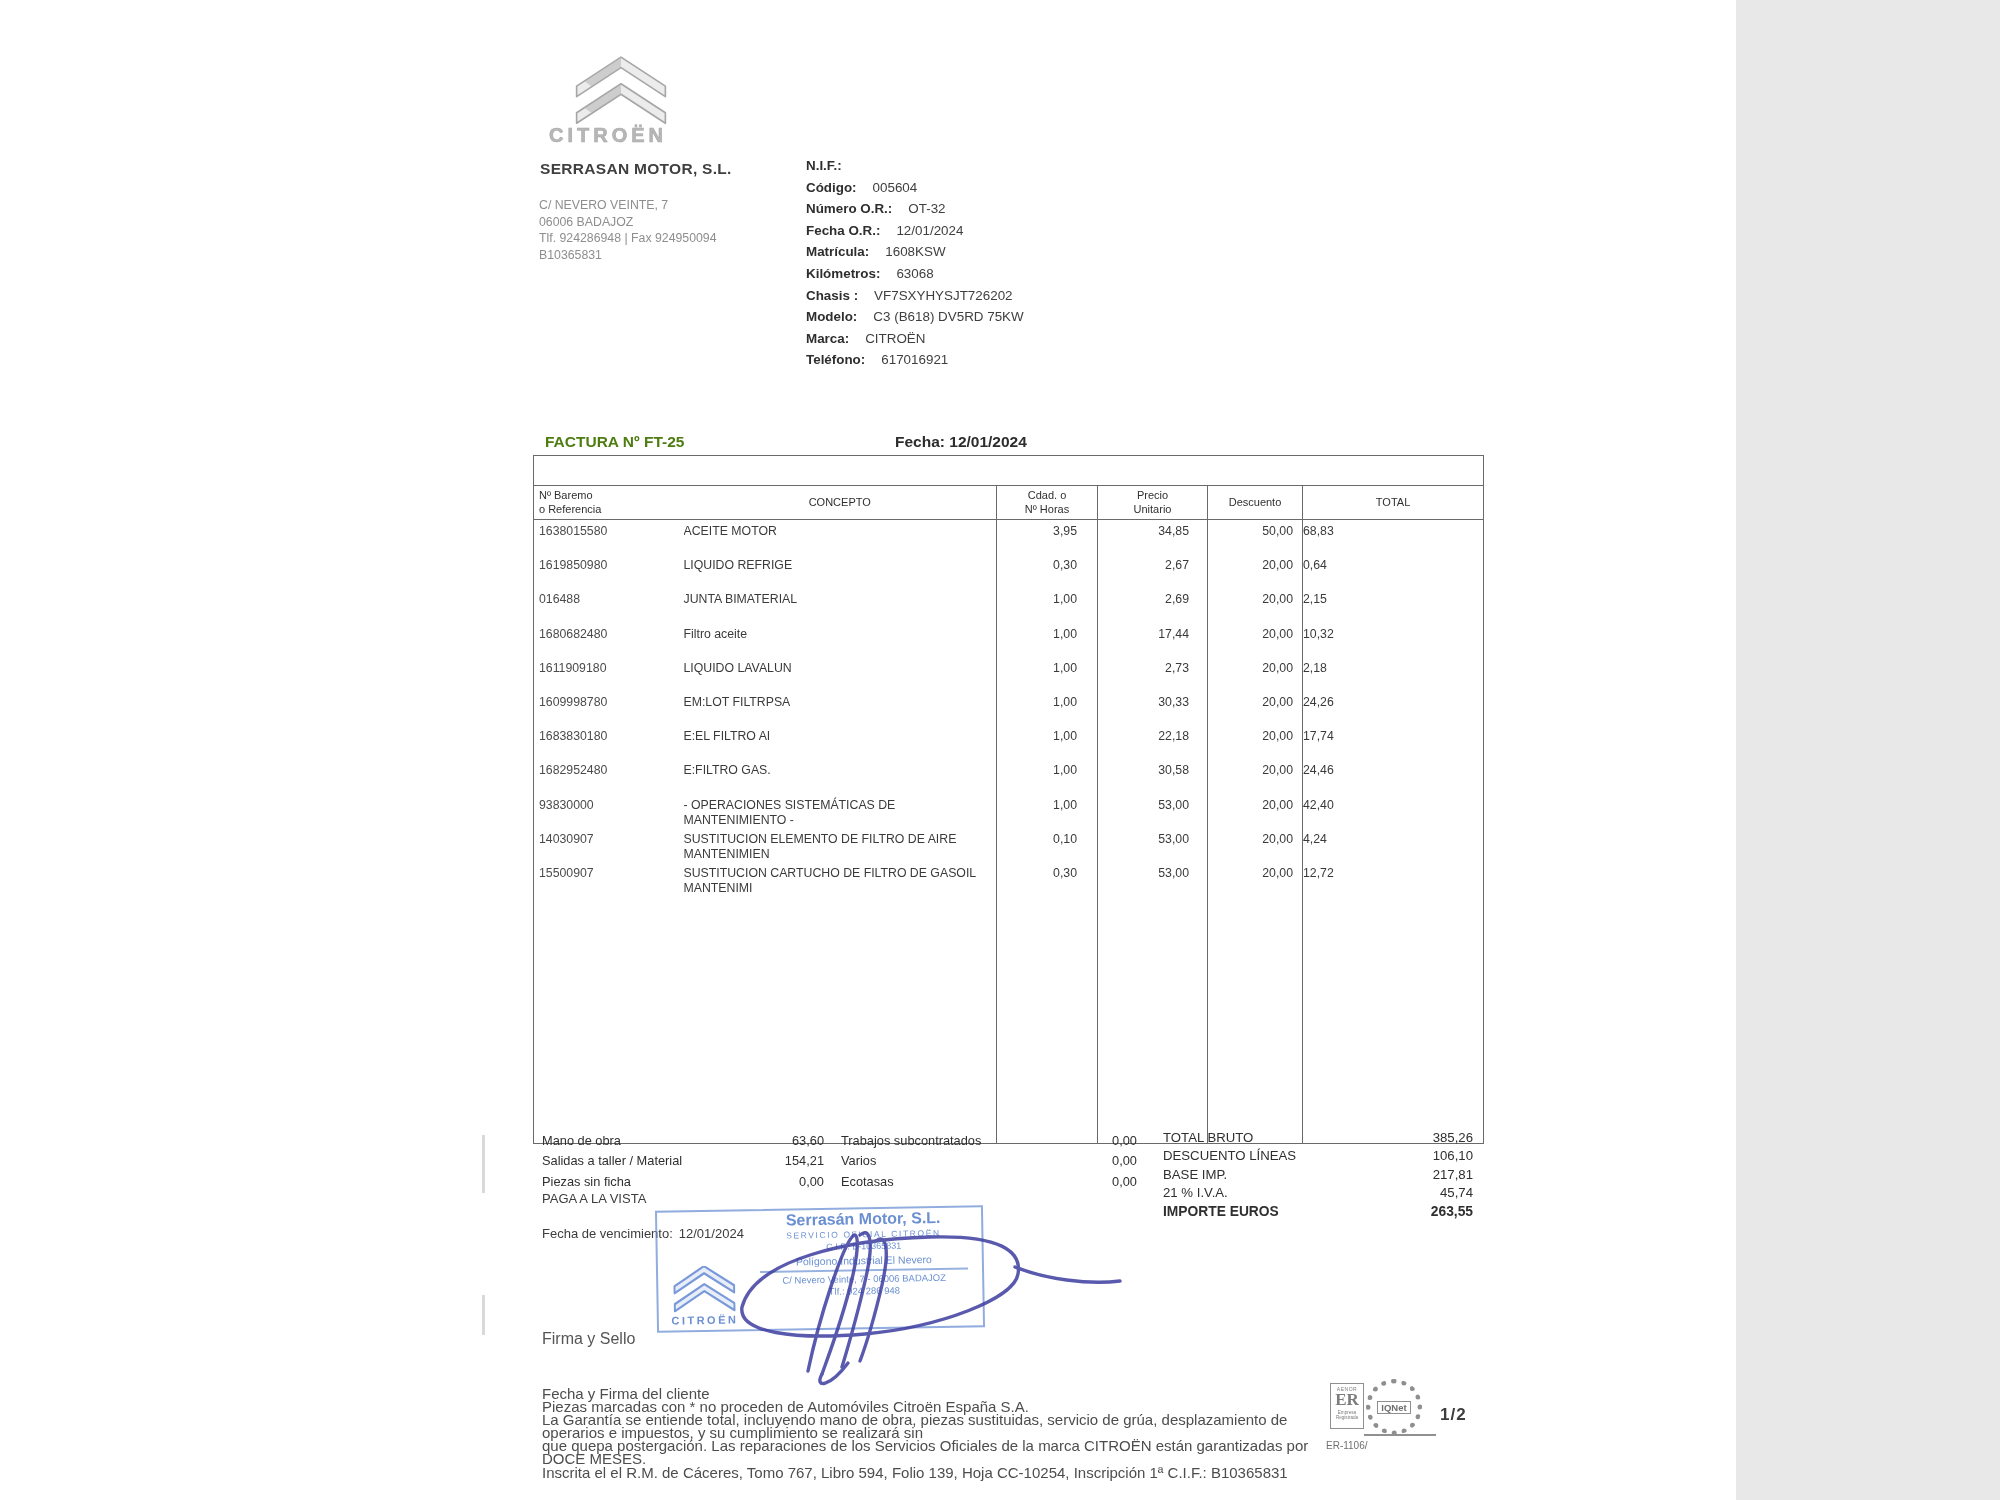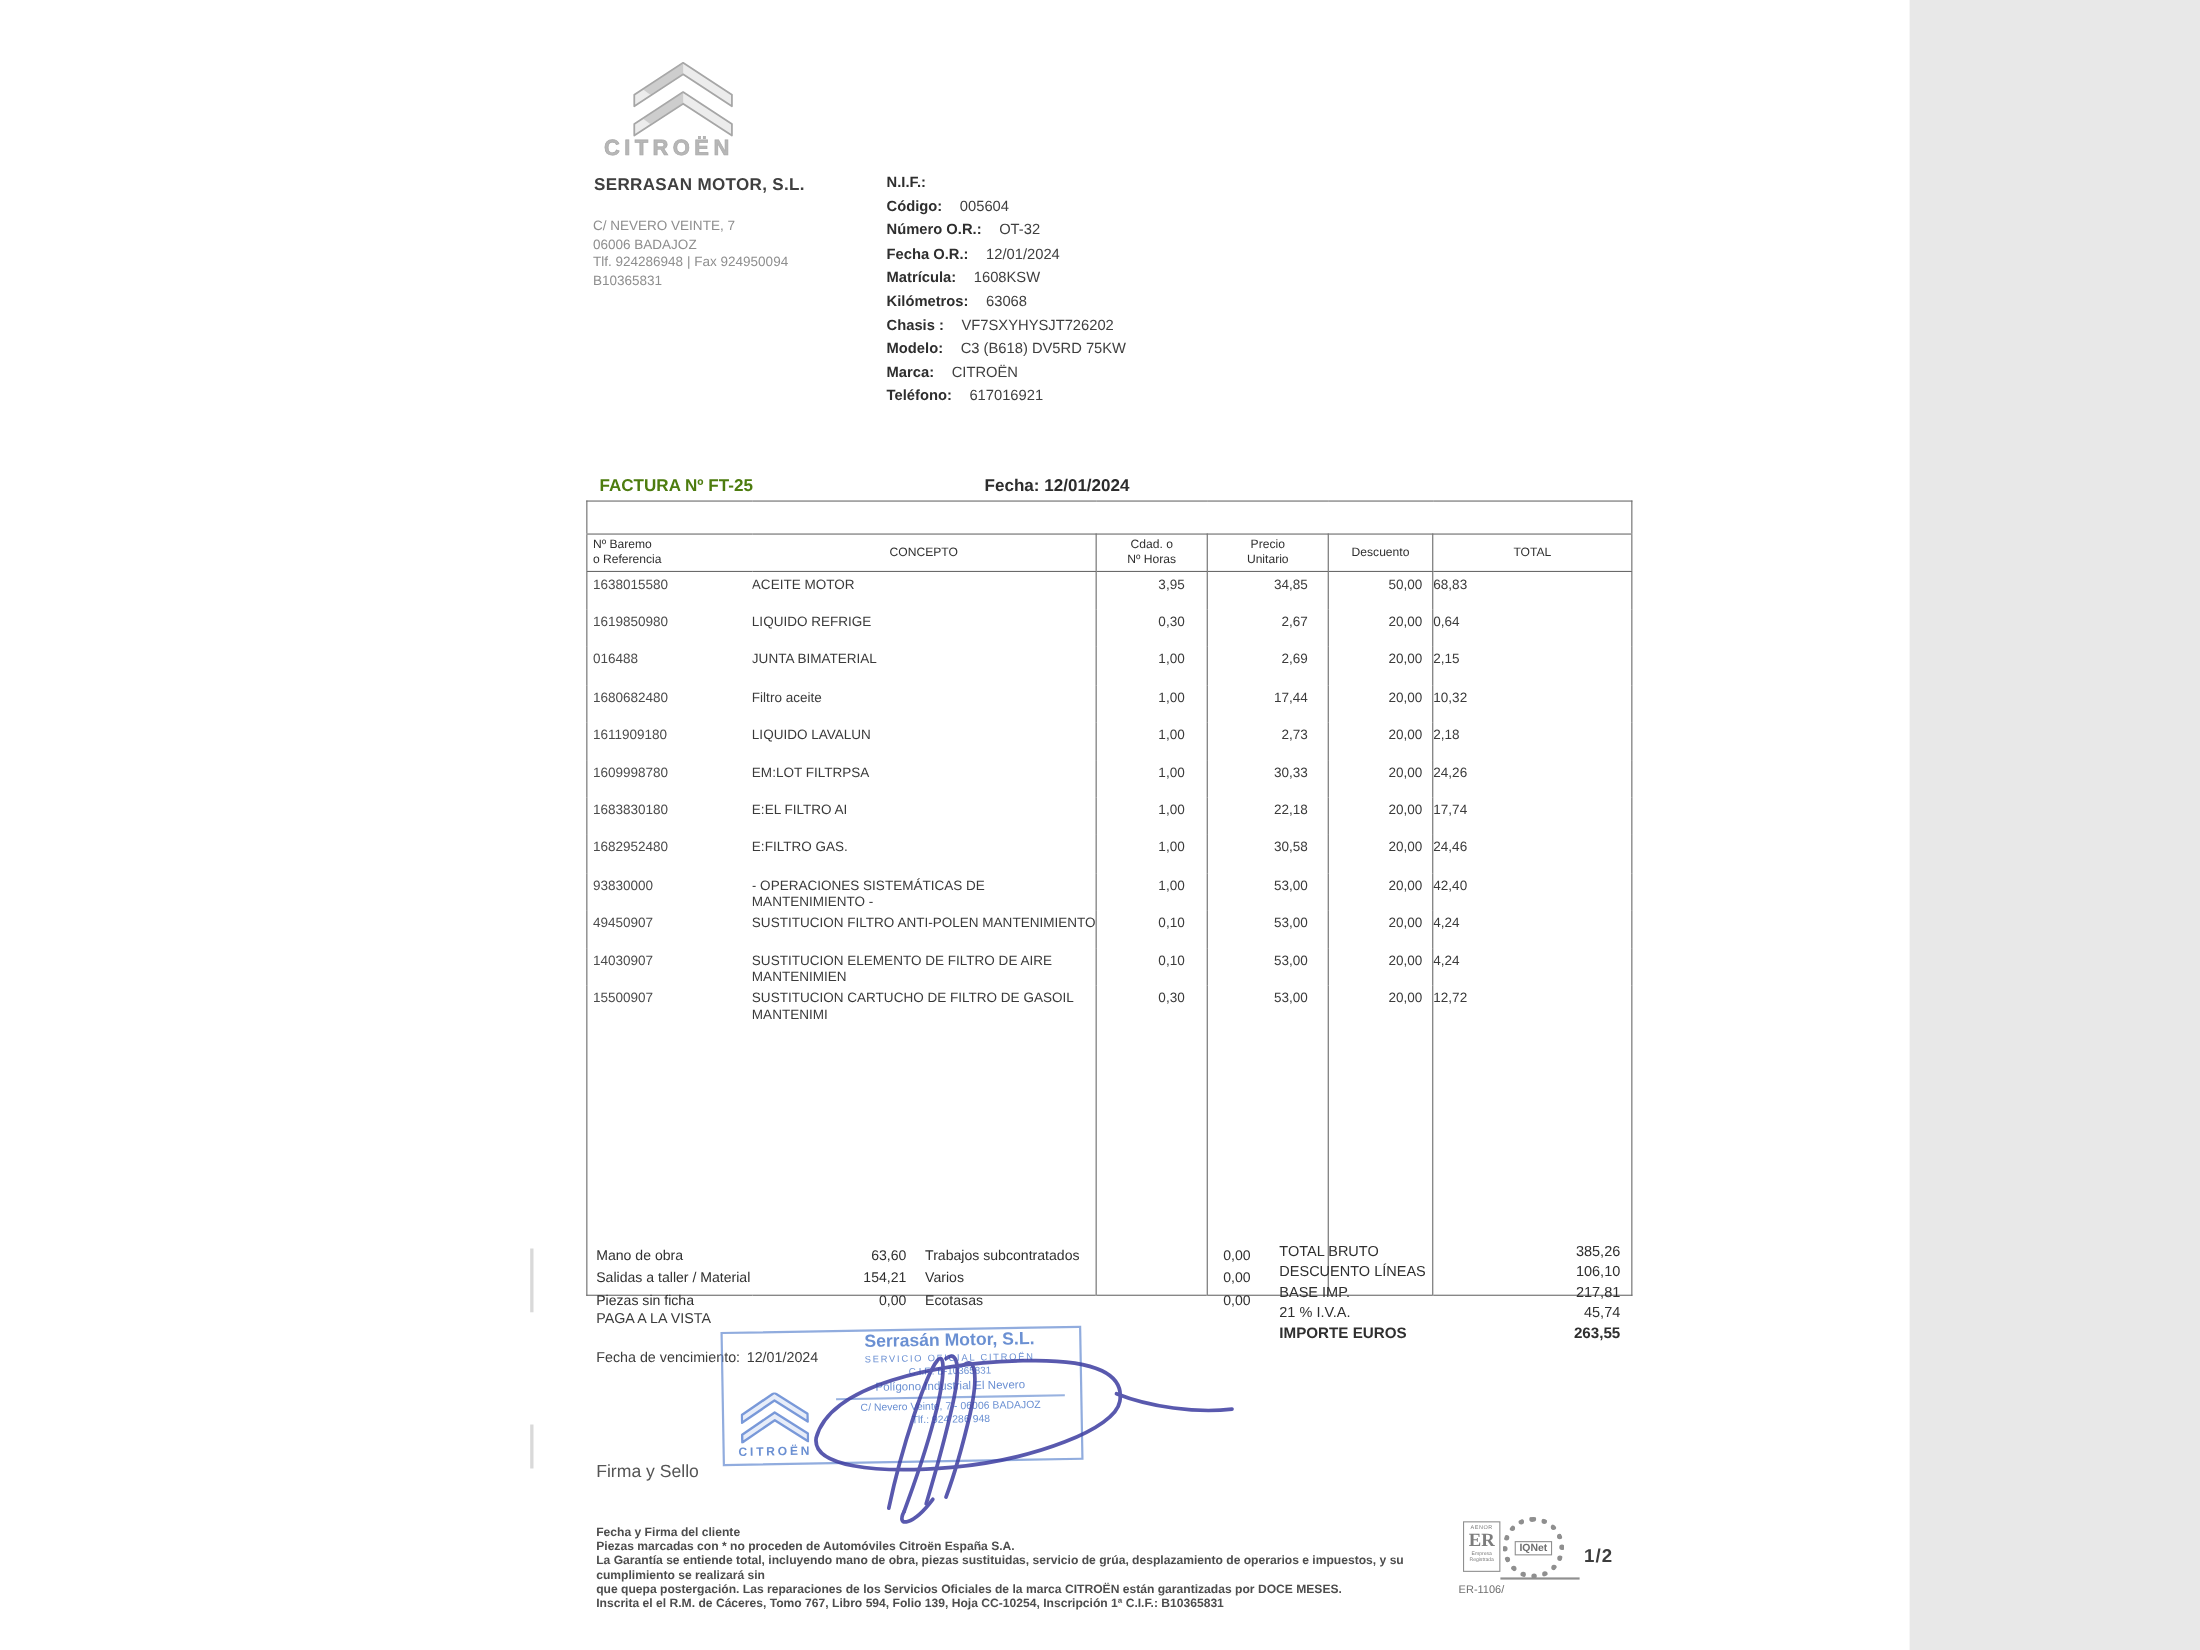--- a/index.html
+++ b/index.html
@@ -61,21 +61,21 @@
   .stamp-right { flex:1; text-align:center; padding-top:1px; padding-right:4px; }
   .s1 { font-size:16px; font-weight:600; }
   .s2 { font-size:8.5px; letter-spacing:1.6px; margin-top:1px; }
   .s3 { font-size:9px; margin-top:2px; }
   .s4 { font-size:10.5px; margin-top:3px; }
   .sline { height:1.5px; background:rgba(95,135,207,0.7); margin:3px 10px 2px 10px; }
   .s5, .s6 { font-size:9.5px; margin-top:1px; }
   #signature { position:absolute; left:700px; top:1215px; pointer-events:none; }
   #firma-sello { position:absolute; left:542px; top:1330px; font-size:16px; color:#555; }
   
-  #footer-notes { position:absolute; left:542px; top:1387px; width:790px; font-size:11px; line-height:13.1px; color:#4d4d4d;font-weight:bold; }
+  #footer-notes { position:absolute; left:542px; top:1387px; width:790px; font-size:15px; line-height:13.1px; color:#4d4d4d; }
   
   #er-badge { position:absolute; left:1330px; top:1383px; width:34px; height:46px; border:1.2px solid #8f8f8f;
               color:#7d7d7d; text-align:center; box-sizing:border-box; }
   #er-badge .t  { font-size:5px; margin-top:2px; letter-spacing:0.5px; }
   #er-badge .m  { font-size:17px; font-weight:bold; line-height:16px; font-family:"Liberation Serif", serif; }
   #er-badge .b  { font-size:4.6px; line-height:5px; margin-top:2px; }
   #iqnet-badge { position:absolute; left:1366px; top:1379px; width:56px; height:56px; border:5px dotted #8f8f8f;
                  border-radius:50%; box-sizing:border-box; display:flex; align-items:center; justify-content:center; }
   #iqnet-badge .label { font-size:9.5px; font-weight:bold; color:#6e6e6e; border:1px solid #8f8f8f; padding:0 3px;
                         background:#fff; }
@@ -214,28 +214,20 @@
     </tr>
     <tr class="body">
       <td class="c-ref">93830000</td>
           <td class="c-con">- OPERACIONES SISTEMÁTICAS DE MANTENIMIENTO -</td>
           <td class="c-qty v">1,00</td>
           <td class="c-price v">53,00</td>
           <td class="c-disc v">20,00</td>
           <td class="c-tot v">42,40</td>
     </tr>
     <tr class="body">
-      <td class="c-ref">49450907</td>
-          <td class="c-con">SUSTITUCION FILTRO ANTI-POLEN MANTENIMIENTO</td>
-          <td class="c-qty v">0,10</td>
-          <td class="c-price v">53,00</td>
-          <td class="c-disc v">20,00</td>
-          <td class="c-tot v">4,24</td>
-    </tr>
-    <tr class="body">
       <td class="c-ref">14030907</td>
           <td class="c-con">SUSTITUCION ELEMENTO DE FILTRO DE AIRE
 MANTENIMIEN</td>
           <td class="c-qty v">0,10</td>
           <td class="c-price v">53,00</td>
           <td class="c-disc v">20,00</td>
           <td class="c-tot v">4,24</td>
     </tr>
     <tr class="body">
       <td class="c-ref">15500907</td>

